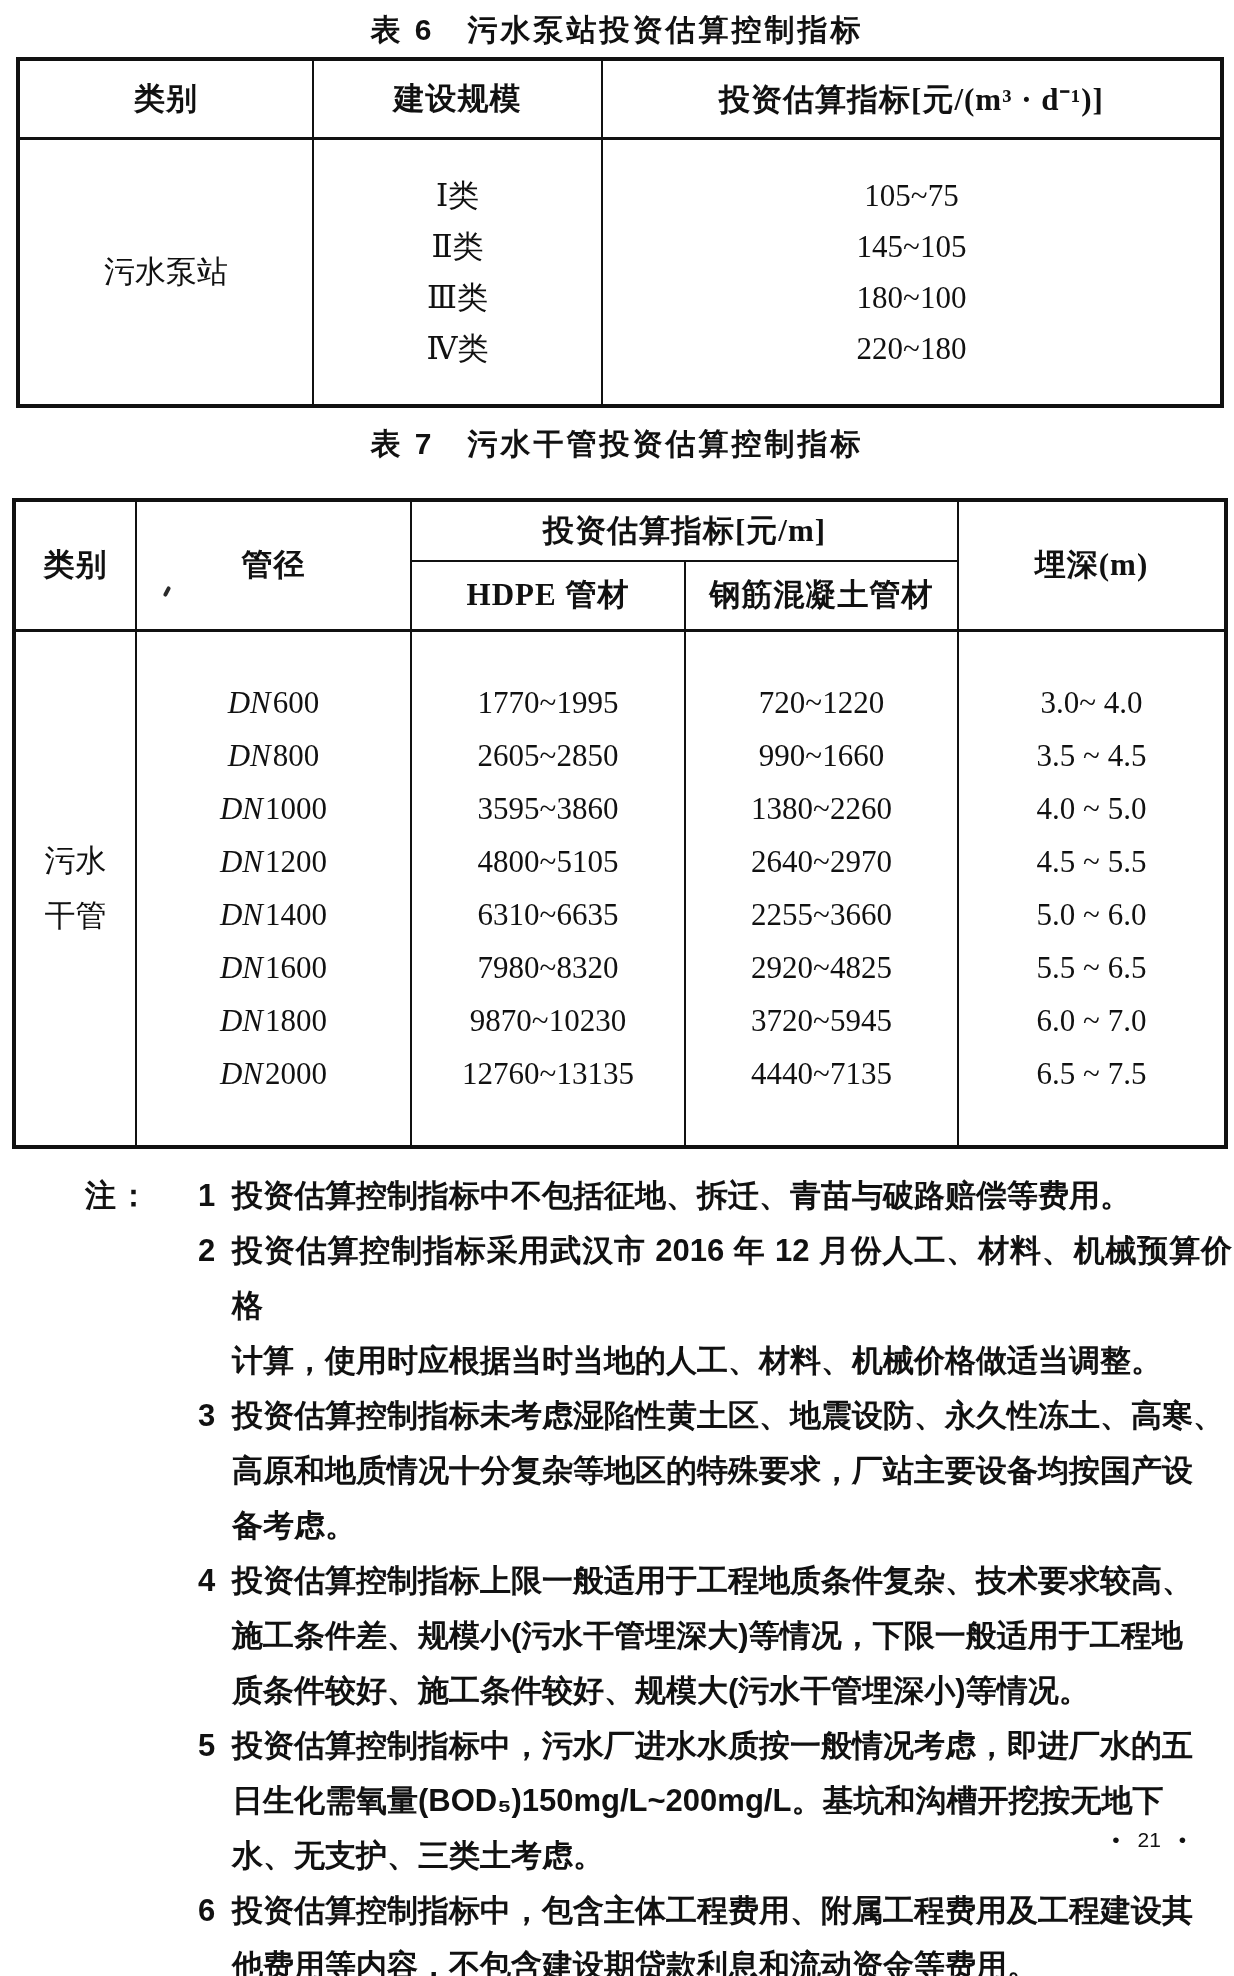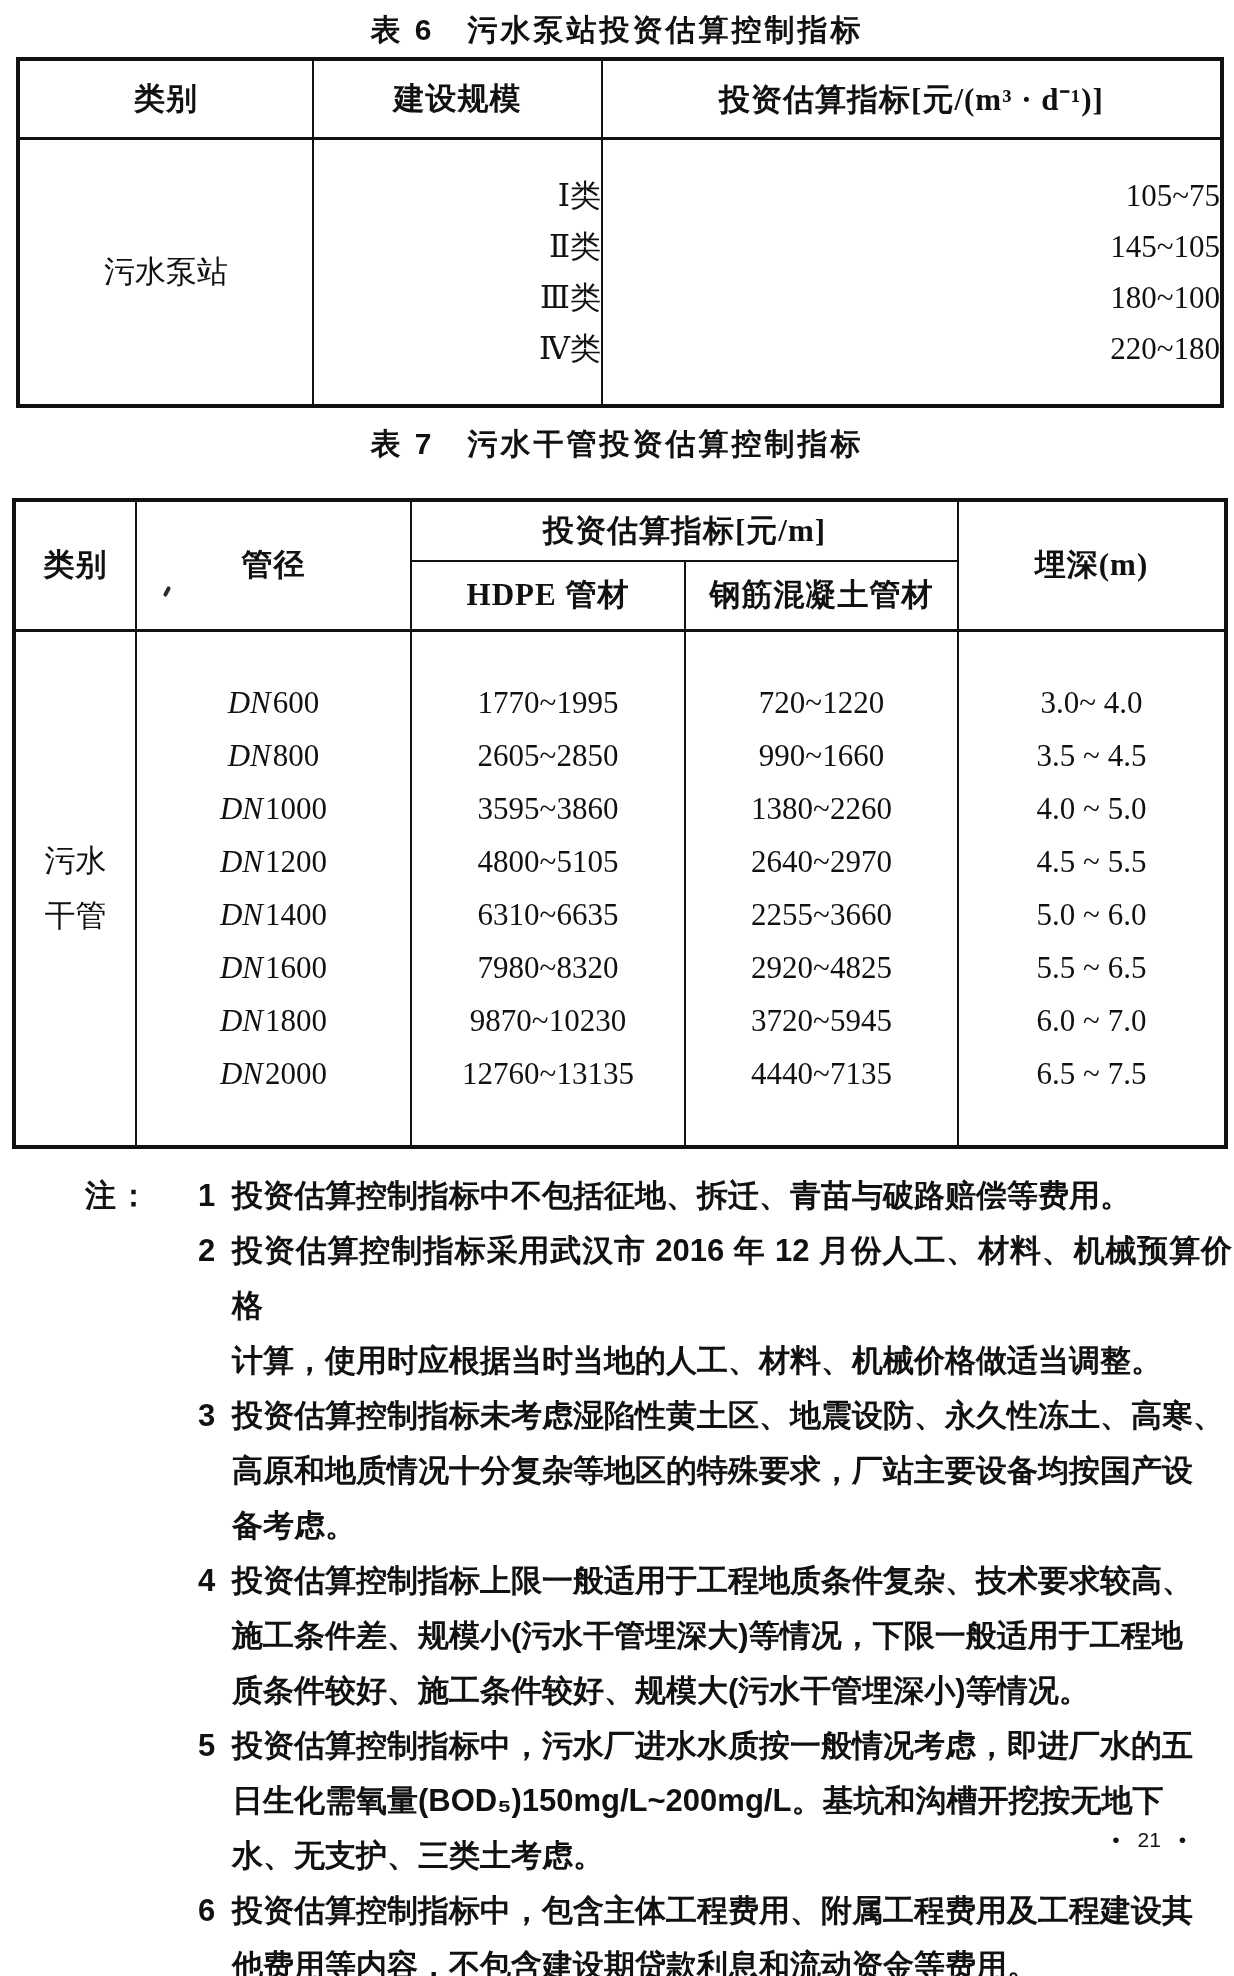--- a/index.html
+++ b/index.html
@@ -52,21 +52,21 @@
   td {
     font-family: "Liberation Serif", "DejaVu Serif", serif;
     font-size: 31px;
   }
   thead tr.sep th { border-bottom-width: 3px; }
   tbody td { border-top-width: 3px; }
 
   #table6 { left: 16px; top: 57px; width: 1204px; }
   #table6 thead tr { height: 79px; }
   #table6 tbody tr { height: 268px; }
-  .line6 { line-height: 51px; text-align: right; }
+  .line6 { line-height: 51px; }
 
   #table7 { left: 12px; top: 498px; width: 1212px; }
   #table7 thead tr.grp { height: 61px; }
   #table7 thead tr.sub { height: 69px; }
   #table7 tbody tr { height: 517px; }
   .line7 { line-height: 53px; }
   .diam i { padding-right: 2px; }
   .category-cell { white-space: pre-line; line-height: 55px; }
 
   

